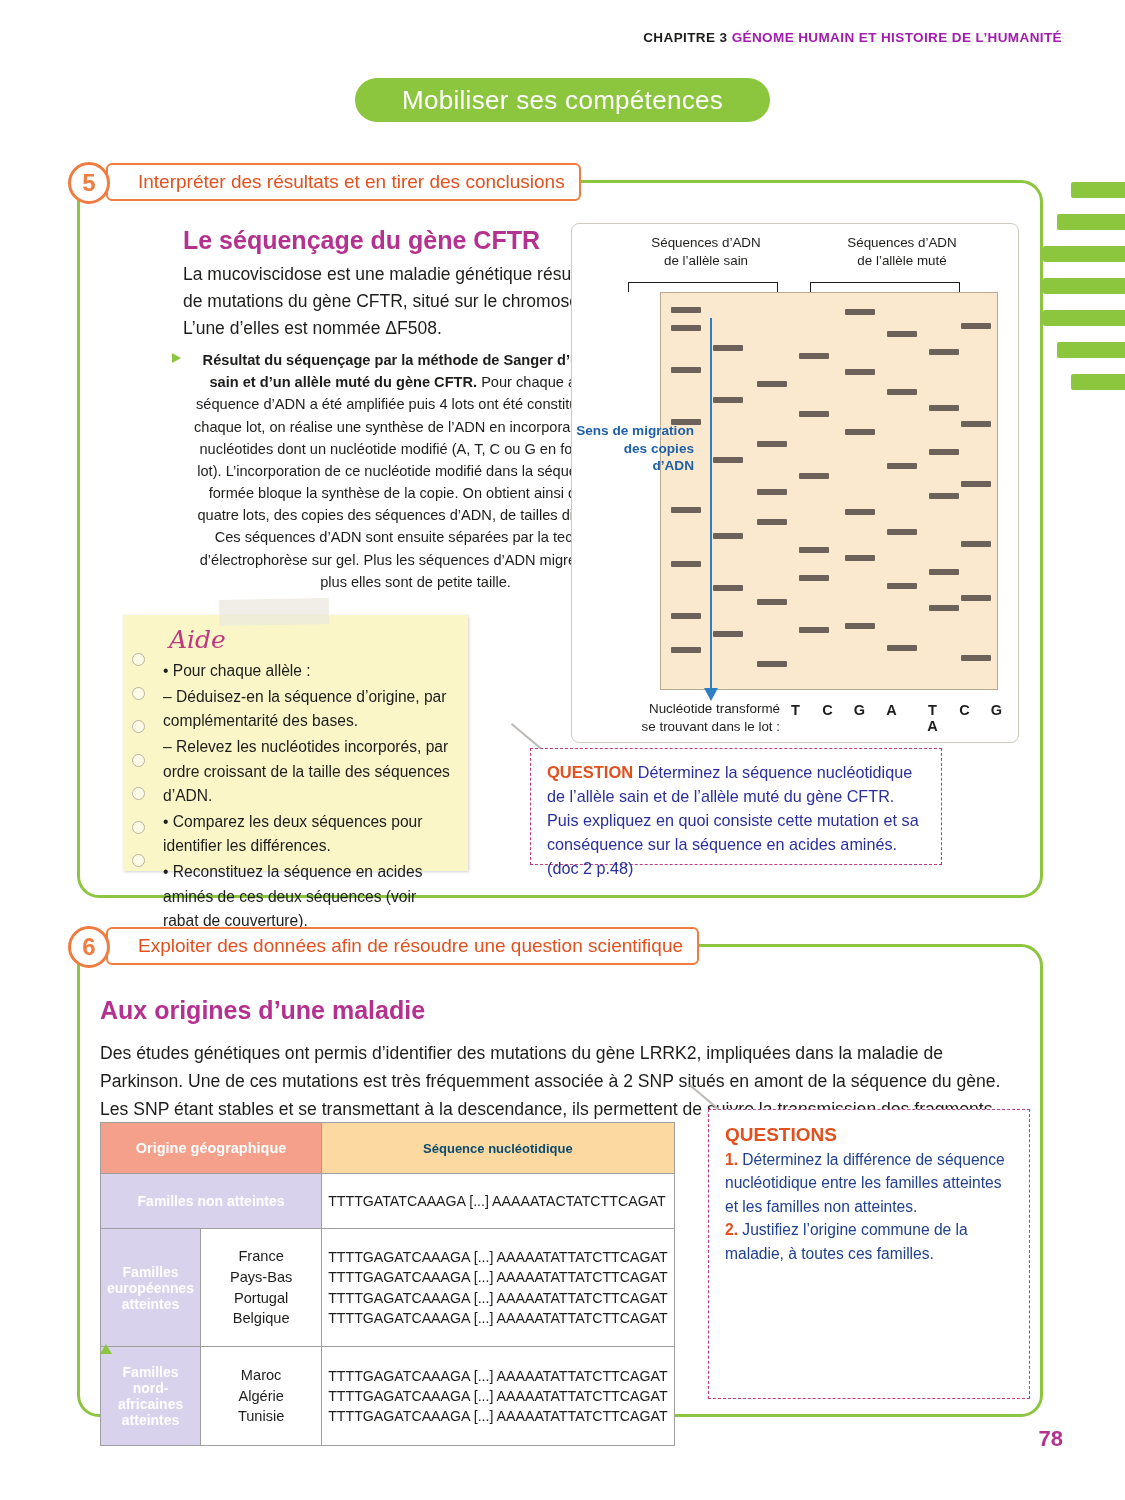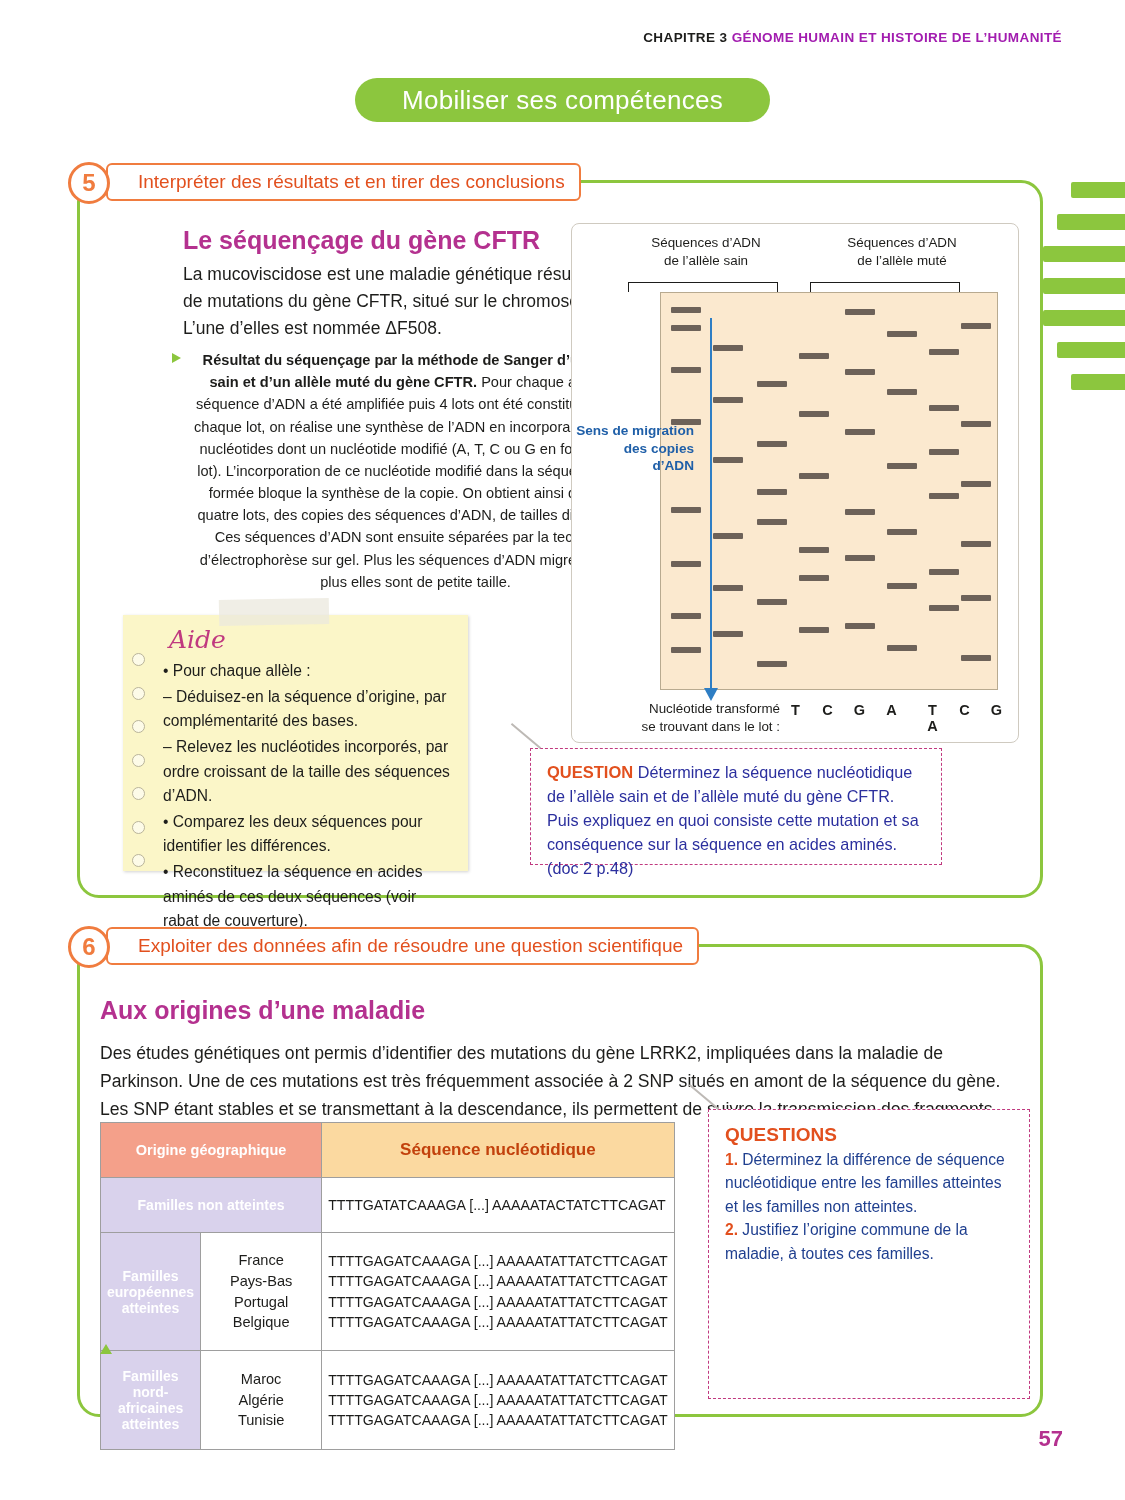--- a/index.html
+++ b/index.html
@@ -188,21 +188,21 @@
     position:absolute; left:20px; top:74px; width:930px;
     font-size:17.6px; line-height:1.6;
   }
 
   table.data {
     position:absolute; left:20px; top:175px;
     border-collapse:collapse; font-size:13.6px;
   }
   table.data td, table.data th { border:1px solid #9e9e9e; padding:17px 6px; }
   th.hdr-geo { background:#f4a08a; color:#ffffff; font-size:14.5px; width:205px; height:33px; }
-  th.hdr-seq { background:#fbd9a0; color:#c2410c; font-size:17px; width:348px; }
+  th.hdr-seq { background:#fbd9a0; color:#0c4a6e; font-size:13px; width:348px; }
   td.grp { background:#d9d2ec; color:#ffffff; font-weight:bold; text-align:center; font-size:14px;}
   td.country { background:#ffffff; text-align:center; font-size:14.6px; line-height:1.42;}
   td.seq { background:#ffffff; font-family:"Liberation Sans", sans-serif; font-size:14.2px; line-height:1.42; padding-left:10px;}
   td.seq div { white-space:nowrap; }
 
   .caption {
     position:absolute; left:20px; top:392px; width:600px;
     font-size:14.6px; font-weight:bold; line-height:1.45;
   }
   .caption .tri {
@@ -437,13 +437,13 @@
     <span class="qlabel">QUESTIONS</span>
     <div class="qtext">
       <b>1.</b><span> Déterminez la différence de séquence nucléotidique entre les familles atteintes et les familles non atteintes.</span>
     </div>
     <div class="qtext">
       <b>2.</b><span> Justifiez l’origine commune de la maladie, à toutes ces familles.</span>
     </div>
   </div>
 </section>
 
-<div class="folio">57</div>
+<div class="folio">78</div>
 
 </body></html>

